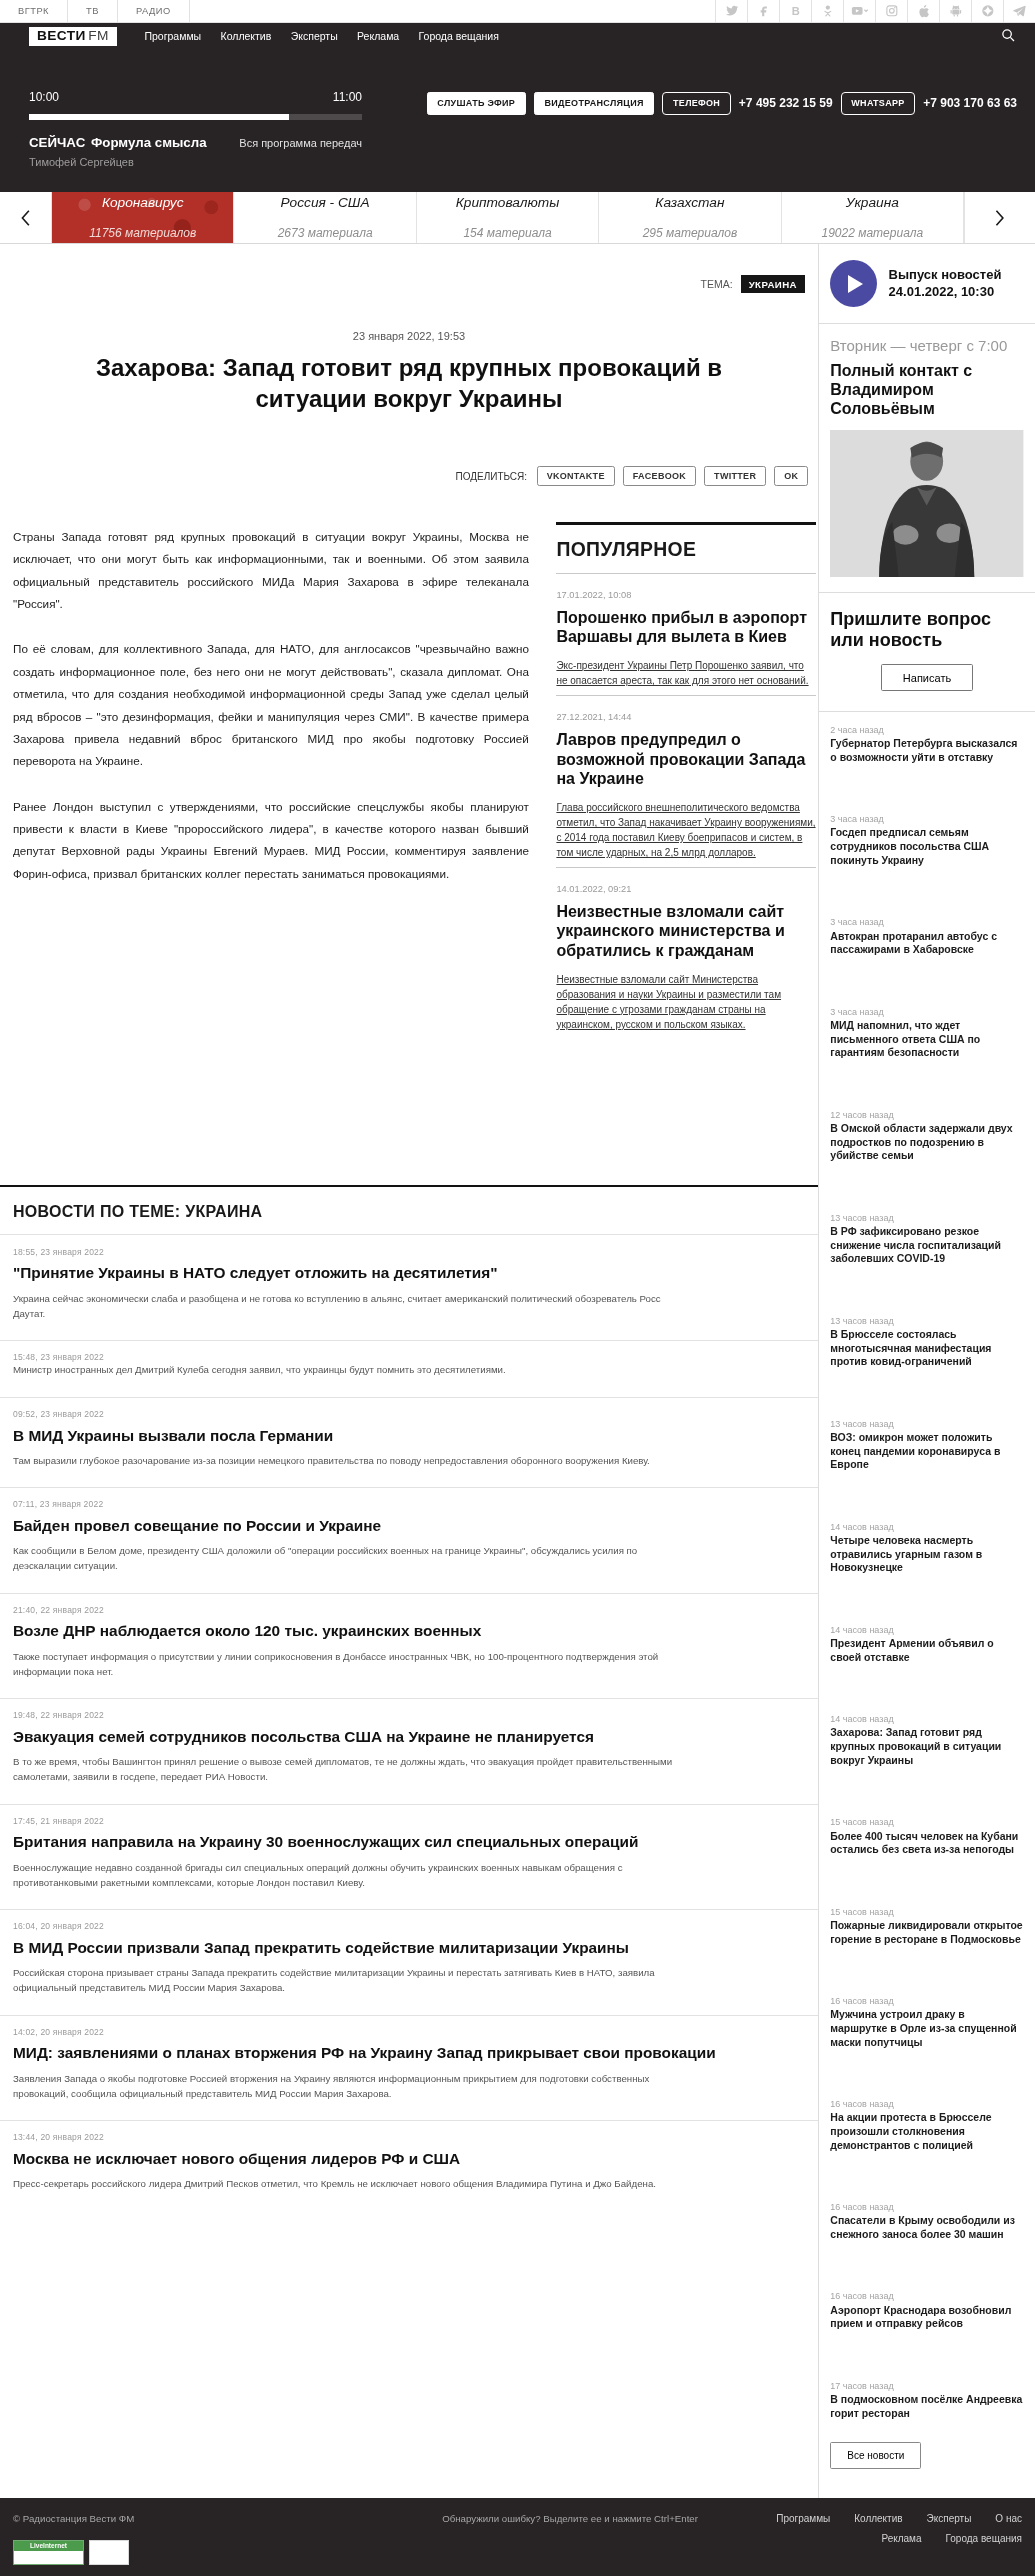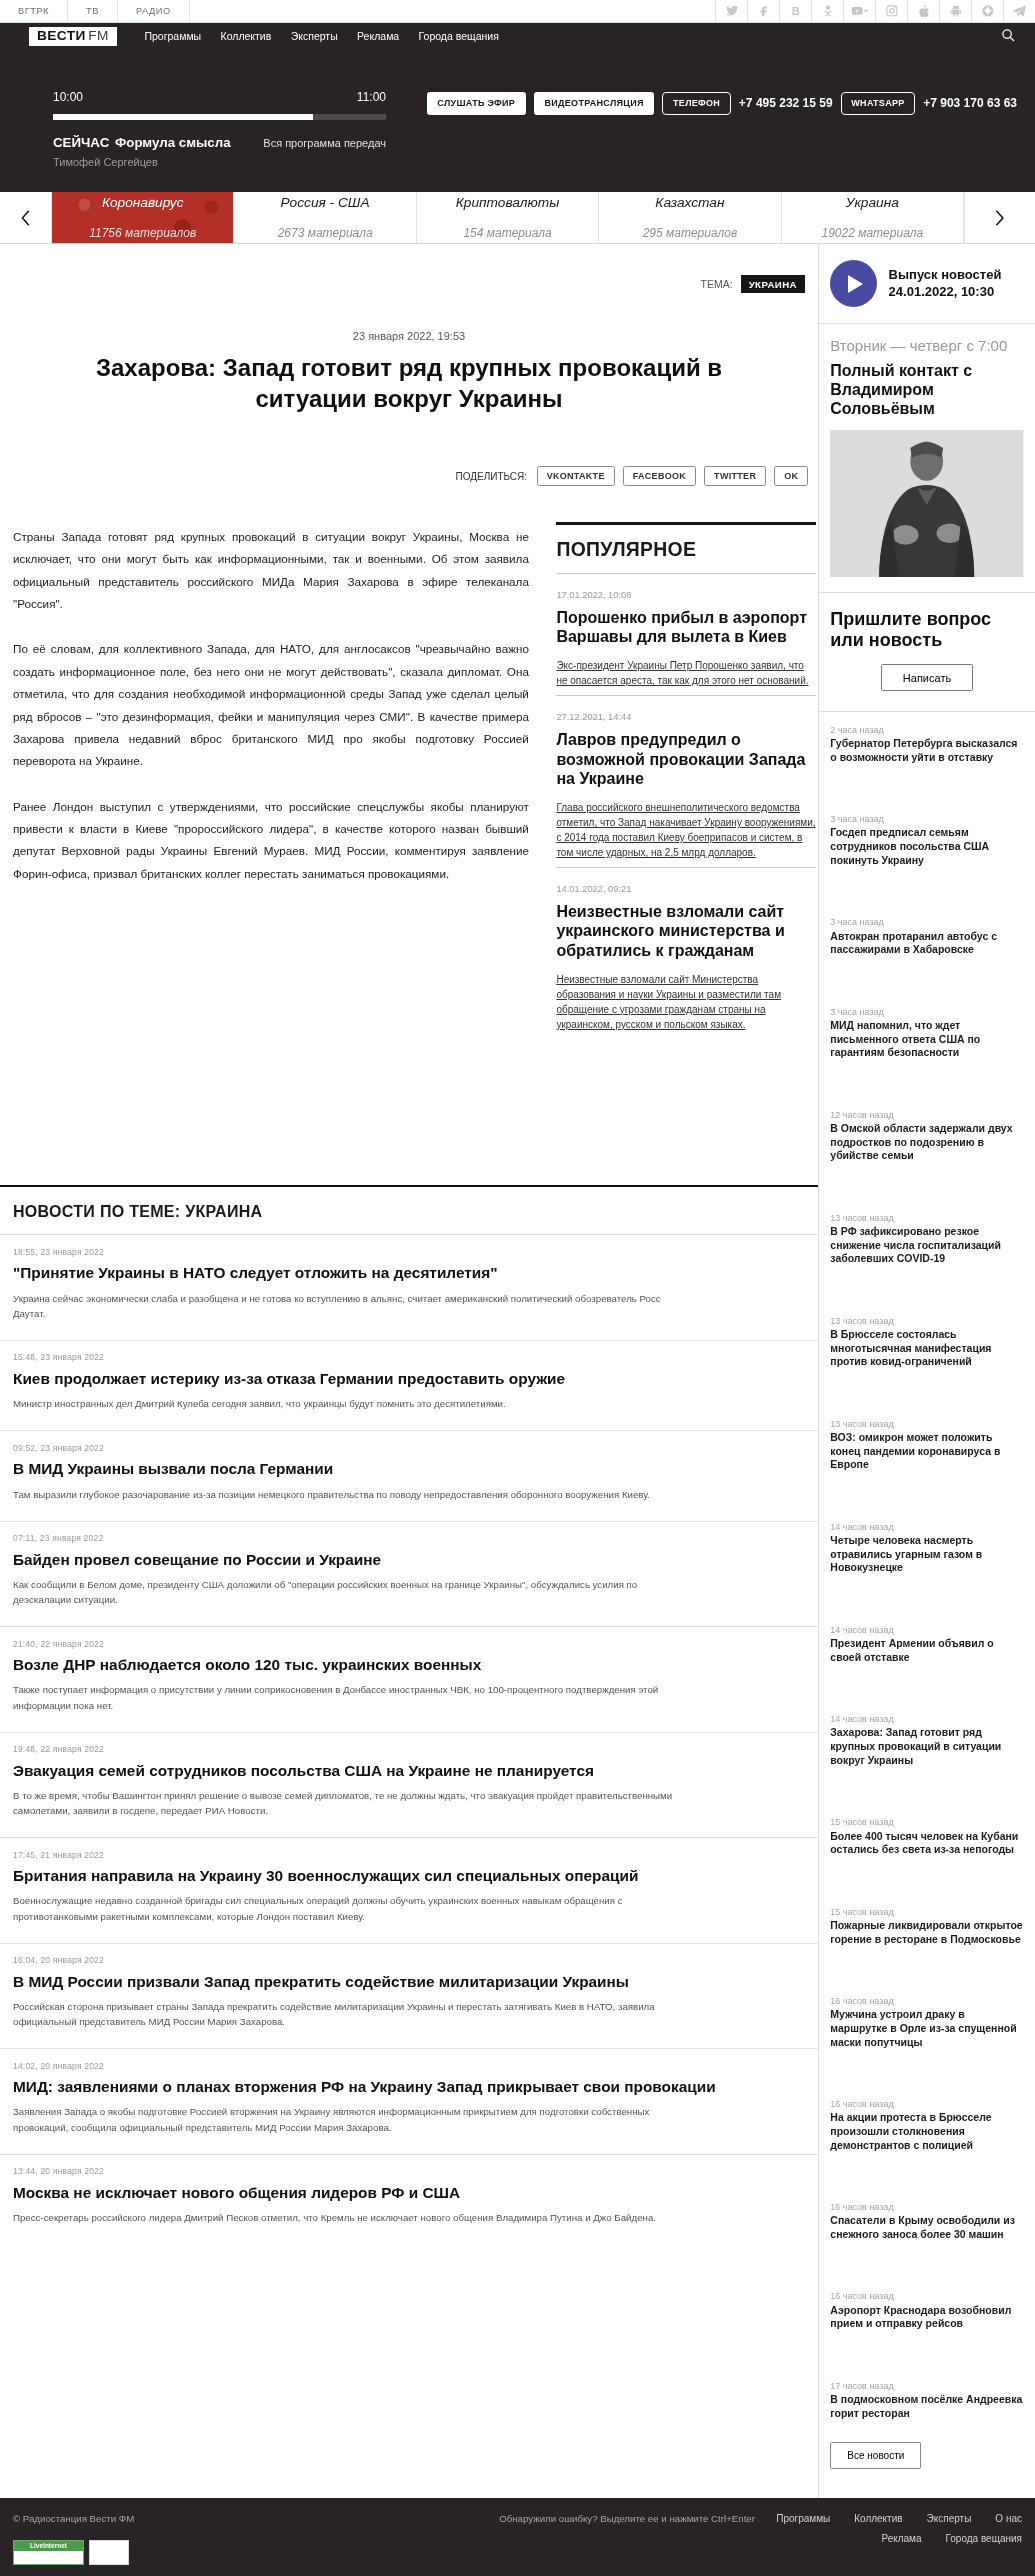--- a/index.html
+++ b/index.html
@@ -22,21 +22,21 @@
   
   .mainnav { height:27.5px; background:#282324; display:flex; align-items:center; padding:0 14.6px 0 29px; }
   .logo { background:#fff; color:#111; font-weight:bold; font-size:13.7px; letter-spacing:0.4px; padding:2.4px 8px 3.2px; text-decoration:none; line-height:1; }
   .logo .fm { font-weight:normal; color:#3c3c3c; margin-left:2.4px; }
   .nav-items { display:flex; margin-left:18px; }
   .nav-item { color:#fff; font-size:10.5px; text-decoration:none; padding:0 9.7px; }
   .nav-search { margin-left:auto; background:none; border:none; cursor:pointer; padding:3.2px 4.9px; }
 
   
   .player { background:#282324; color:#fff; padding:40px 18px 24px 29px; display:flex; align-items:flex-start; }
-  .player-left { width:333px; flex:none;margin-left:24px; }
+  .player-left { width:333px; flex:none; }
   .times { display:flex; justify-content:space-between; font-size:12px; margin-bottom:9.7px; }
   .progress { height:6.5px; background:#4e4a4b; position:relative; }
   .progress-fill { position:absolute; left:0; top:0; bottom:0; background:#fff; }
   .now-row { display:flex; align-items:baseline; margin-top:14.6px; }
   .now-label,.now-program { font-weight:bold; font-size:13.3px; }
   .now-label { margin-right:5.7px; }
   .all-programs { margin-left:auto; color:#e2e2e2; font-size:11px; text-decoration:none; }
   .now-host { color:#9e9c9c; font-size:11px; margin-top:6.5px; }
   .player-right { margin-left:auto; display:flex; align-items:center; gap:8px; white-space:nowrap; padding-top:1.6px; }
   .pbtn { font-family:inherit; font-size:9px; font-weight:bold; letter-spacing:0.3px; padding:5.7px 9.7px; border-radius:2.4px; cursor:pointer; }
@@ -114,21 +114,21 @@
   
   .footer { background:#282324; color:#9a9a9a; padding:14.6px 13px 11.3px; }
   .f-row { display:flex; justify-content:space-between; align-items:flex-start; }
   .f-left { display:flex; flex-direction:column; gap:16px; }
   .copyright { font-size:9.7px; color:#a7a7a7; }
   .counters { display:flex; gap:4.9px; align-items:flex-end; }
   .li-badge { width:71px; height:25px; background:#fff; display:flex; flex-direction:column; overflow:hidden; text-decoration:none; border:0.8px solid #6faa6f; }
   .li-top { background:#4c9a4c; color:#fff; font-size:6.5px; font-weight:bold; text-align:center; padding:1.6px 0; }
   .li-bottom { flex:1; background:#fff; }
   .counter-box { width:40px; height:25px; background:#fff; border:0.8px solid #d9d9d9; }
-  .f-right { display:flex; align-items:flex-start; }
+  .f-right { display:flex; gap:57px; align-items:flex-start; }
   .error-hint { font-size:9.7px; color:#a7a7a7; }
   .f-links { display:flex; flex-wrap:wrap; justify-content:flex-end; gap:9.7px 24px; max-width:267px; }
   .f-link { color:#d2d2d2; font-size:10px; text-decoration:none; }
 </style>
 </head>
 <body>
 
 <div class="page">
 
   <header class="topbar">
@@ -351,21 +351,20 @@
         <div>
 
             <div class="news-item">
               <div class="news-time">18:55, 23 января 2022</div>
               <h3 class="news-title">"Принятие Украины в НАТО следует отложить на десятилетия"</h3>
               <p class="news-desc">Украина сейчас экономически слаба и разобщена и не готова ко вступлению в альянс, считает американский политический обозреватель Росс Даутат.</p>
             </div>
 
             <div class="news-item">
               <div class="news-time">15:48, 23 января 2022</div>
-              <h3 class="news-title">Киев продолжает истерику из-за отказа Германии предоставить оружие</h3>
               <p class="news-desc">Министр иностранных дел Дмитрий Кулеба сегодня заявил, что украинцы будут помнить это десятилетиями.</p>
             </div>
 
             <div class="news-item">
               <div class="news-time">09:52, 23 января 2022</div>
               <h3 class="news-title">В МИД Украины вызвали посла Германии</h3>
               <p class="news-desc">Там выразили глубокое разочарование из-за позиции немецкого правительства по поводу непредоставления оборонного вооружения Киеву.</p>
             </div>
 
             <div class="news-item">

